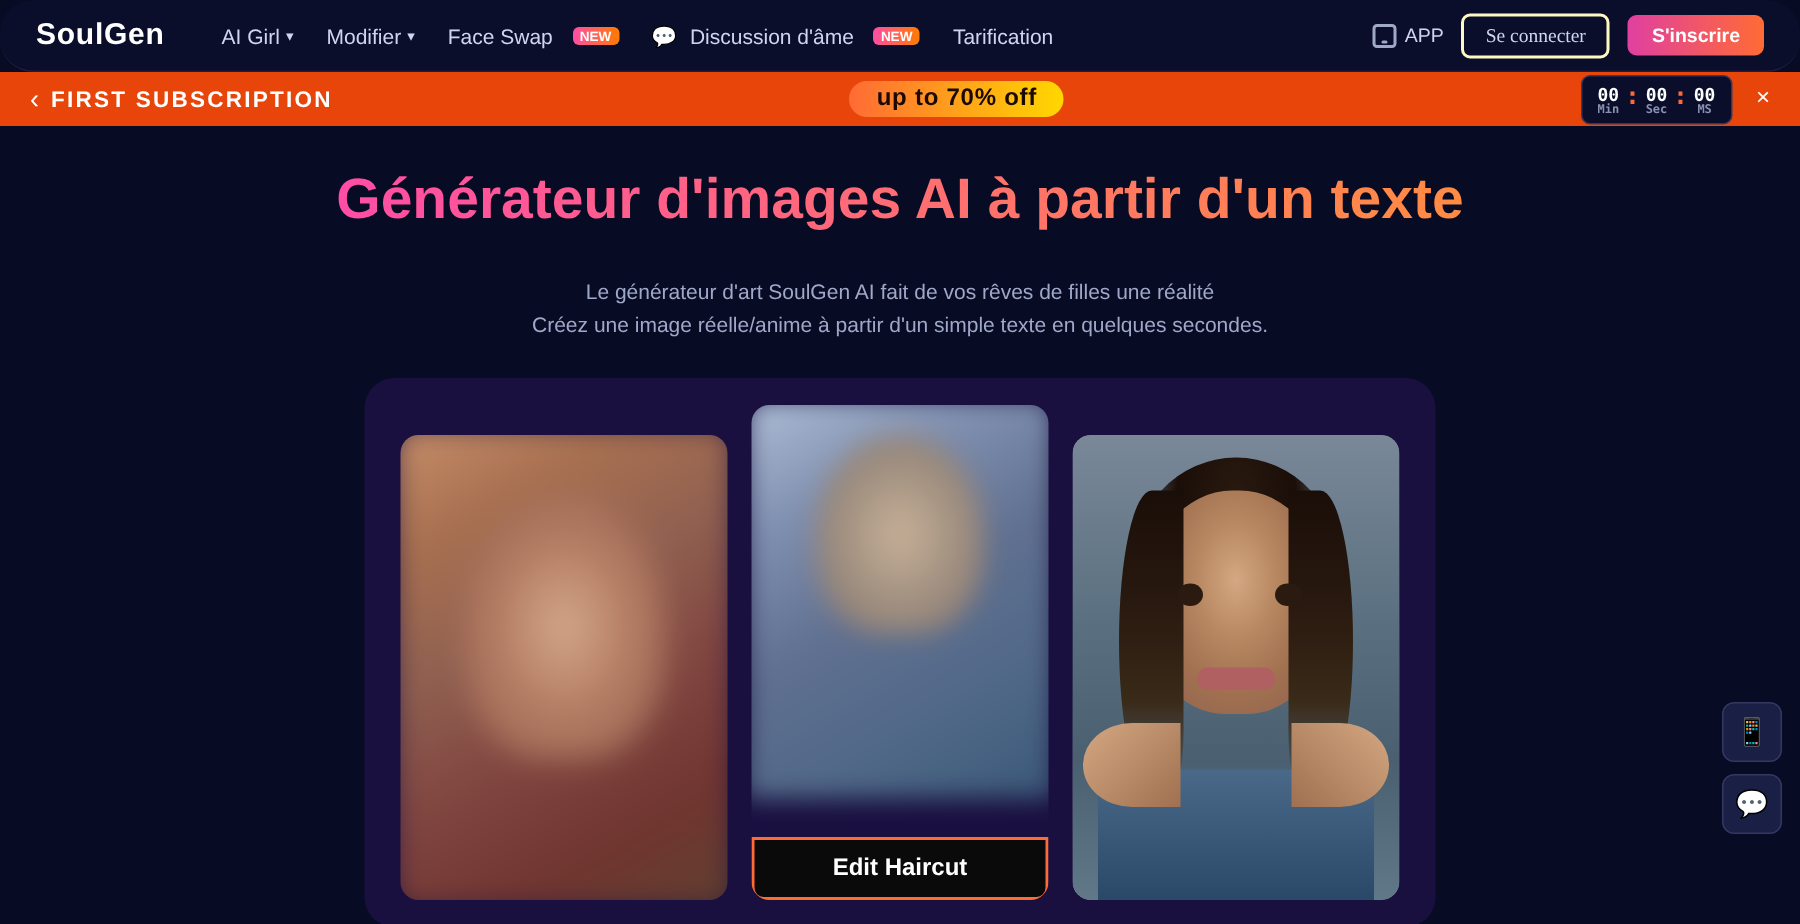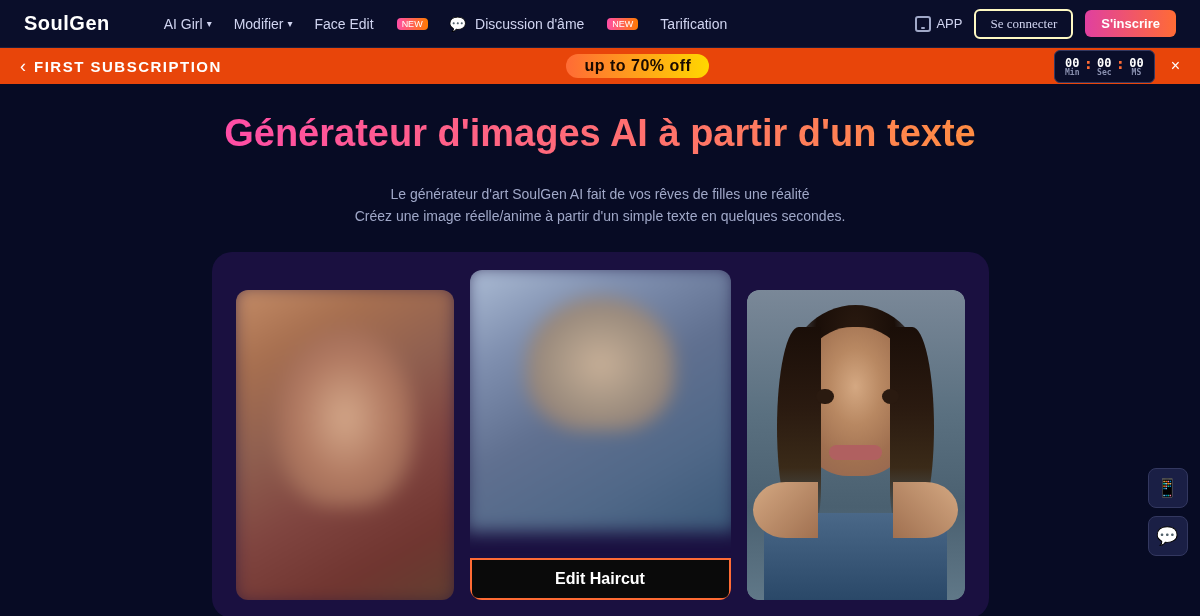--- a/index.html
+++ b/index.html
@@ -13,21 +13,22 @@
     }
 
     
     .navbar {
       display: flex;
       align-items: center;
       background-color: #0a0e2a;
       padding: 0 24px;
       height: 48px;
       border-bottom: 1px solid #1a1f40;
-      gap: 44px;
+      gap: 28px;
+      border-radius: 22px;
     }
     .logo {
       font-size: 20px;
       font-weight: 700;
       color: white;
       letter-spacing: 0.5px;
       margin-right: 10px;
     }
     .nav-links {
       display: flex;
@@ -43,22 +44,22 @@
       align-items: center;
       gap: 4px;
       white-space: nowrap;
     }
     .badge-new {
       background: linear-gradient(90deg, #ff4da6, #ff7b00);
       color: white;
       font-size: 9px;
       padding: 1px 5px;
       border-radius: 4px;
-      font-weight: 400;
-      margin-left: 19px;
+      font-weight: 700;
+      margin-left: 9px;
     }
     .nav-right {
       display: flex;
       align-items: center;
       gap: 12px;
     }
     .app-btn {
       display: flex;
       align-items: center;
       gap: 5px;
@@ -194,21 +195,21 @@
     .card {
       border-radius: 12px;
       overflow: hidden;
       position: relative;
     }
     .card-left {
       width: 218px;
       height: 310px;
     }
     .card-center {
-      width: 261px;
+      width: 198px;
       height: 330px;
     }
     .card-right {
       width: 218px;
       height: 310px;
     }
     .card-center-label {
       position: absolute;
       bottom: 0;
       left: 0;
@@ -296,21 +297,21 @@
   <div class="nav-links">
     <div class="nav-item">
       <span>AI Girl</span>
       <span class="chevron-down">▾</span>
     </div>
     <div class="nav-item">
       <span>Modifier</span>
       <span class="chevron-down">▾</span>
     </div>
     <div class="nav-item">
-      <span>Face Edit</span>
+      <span>Face Swap</span>
       <span class="badge-new">NEW</span>
     </div>
     <div class="nav-item">
       <span style="margin-right:4px;">💬</span>
       <span>Discussion d'âme</span>
       <span class="badge-new">NEW</span>
     </div>
     <div class="nav-item">
       <span>Tarification</span>
     </div>

